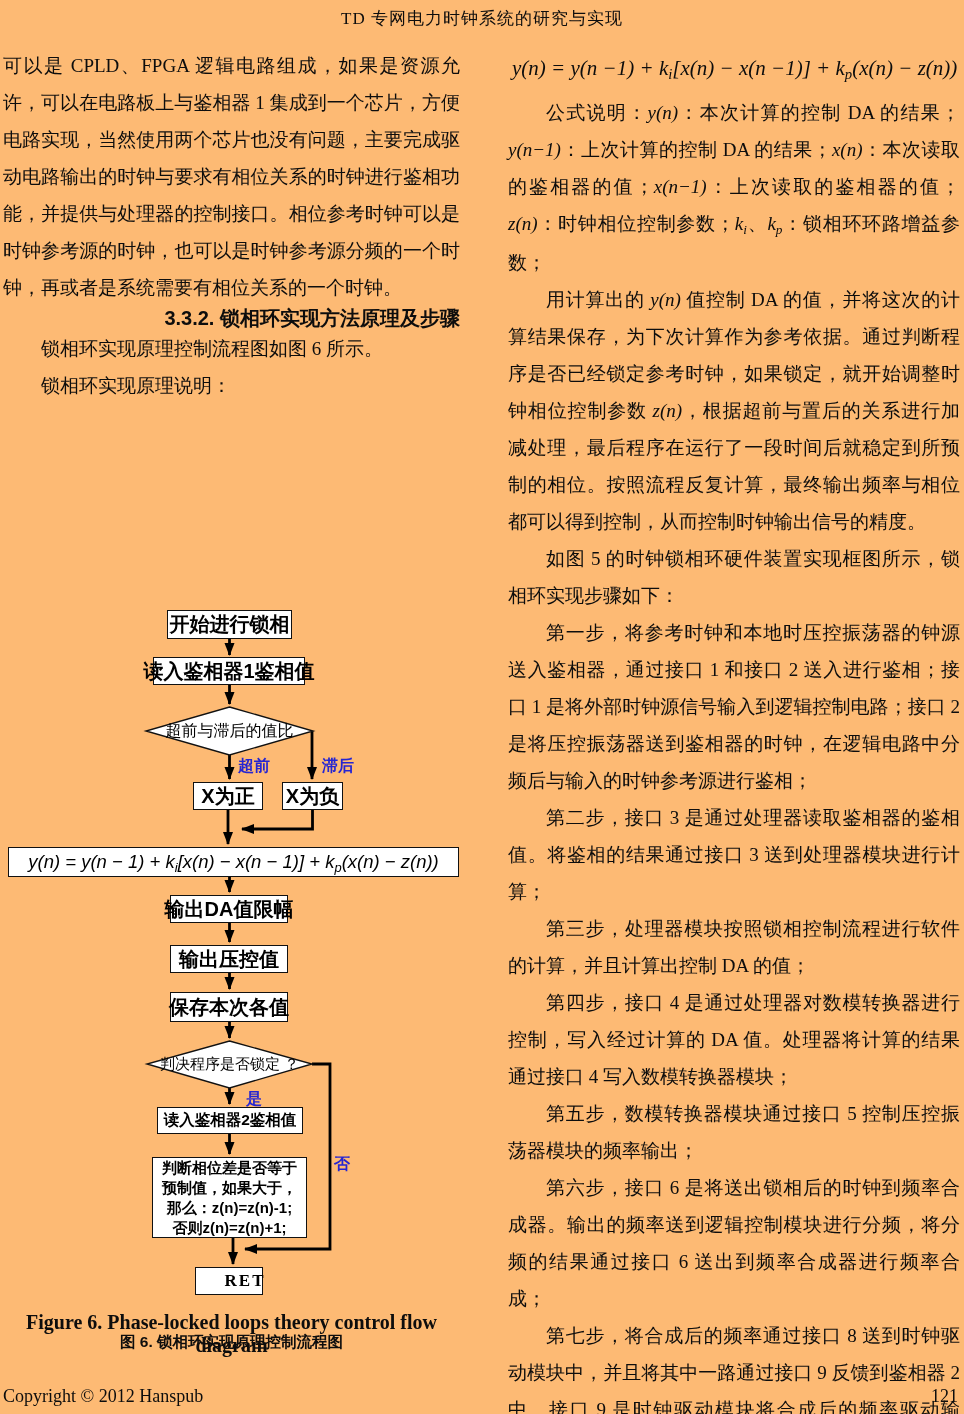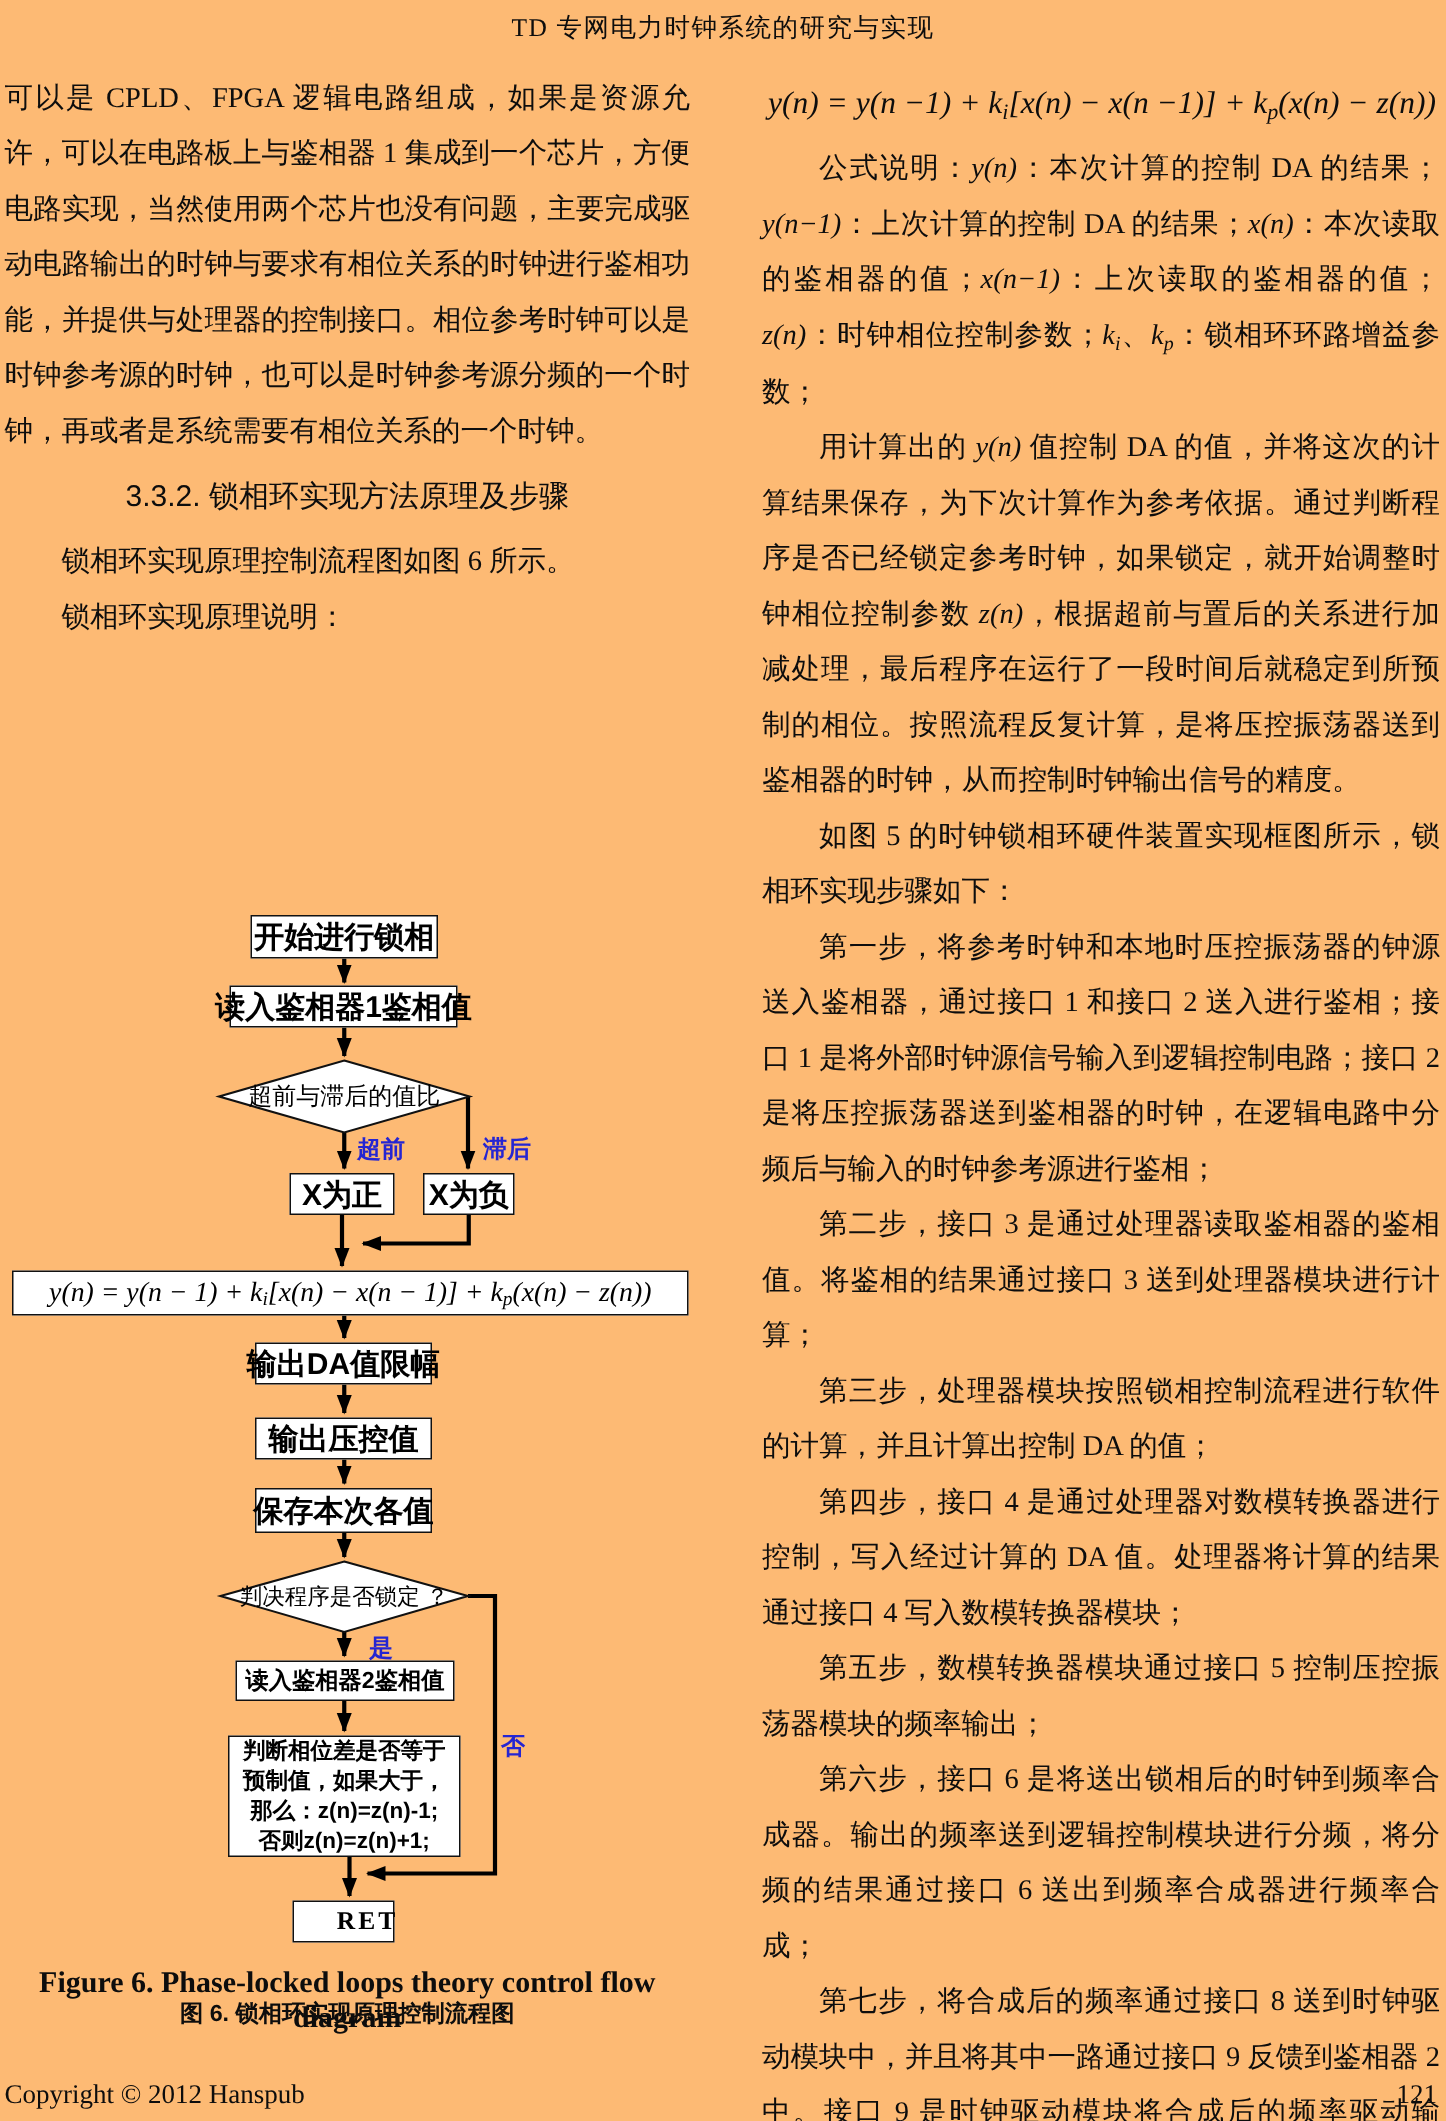--- a/index.html
+++ b/index.html
@@ -5,39 +5,39 @@
   html,body{margin:0;padding:0;background:#ffffff;}
   #page{position:relative;width:964px;height:1414px;background:#fdba74;overflow:hidden;
         font-family:"Liberation Serif","DejaVu Serif",serif;color:#0d0d0d;}
   .hdr{position:absolute;left:0;top:8px;width:964px;text-align:center;
        font-size:17px;line-height:22px;letter-spacing:1px;}
   .col{position:absolute;font-size:19px;line-height:37px;text-align:justify;}
   #leftcol{left:3px;top:47px;width:457px;}
   #rightcol{left:508px;top:48px;width:452px;}
   .para{margin:0;}
   .indent{text-indent:2em;}
-  .sec-head{font-weight:normal;font-size:20px;line-height:24px;margin:13px;
-            font-family:"Liberation Sans","DejaVu Sans",sans-serif;text-align:center;}
+  .sec-head{font-weight:bold;font-size:20px;line-height:24px;margin:0;
+            font-family:"Liberation Sans","DejaVu Sans",sans-serif;text-align:right;}
   .it{font-style:italic;}
   .sub{font-size:0.7em;position:relative;top:0.28em;}
   .eqn{height:40px;font-size:21px;line-height:40px;text-indent:0;text-align:left;
        padding-left:4px;margin-bottom:6px;white-space:nowrap;}
   
   #flow{position:absolute;left:0;top:604px;width:464px;height:702px;}
   #flow svg{position:absolute;left:0;top:0;}
   .fnode{position:absolute;background:#fff;border:1.4px solid #111;box-sizing:border-box;
          display:flex;align-items:center;justify-content:center;
          font-family:"Liberation Sans","DejaVu Sans",sans-serif;
          font-weight:bold;font-size:20px;color:#000;white-space:nowrap;}
   .dlabel{position:absolute;display:flex;align-items:center;justify-content:center;
           font-family:"Liberation Sans","DejaVu Sans",sans-serif;
           font-weight:normal;color:#000;white-space:nowrap;}
   .blue{position:absolute;font-family:"Liberation Sans","DejaVu Sans",sans-serif;
         font-weight:bold;font-size:16px;color:var(--accent,#2525d2);white-space:nowrap;}
-  .fformula{font-family:Liberation Serif, serif;font-weight:normal;
+  .fformula{font-family:Liberation Sans, sans-serif;font-weight:normal;
             font-size:18.5px;}
   .judge-lines{display:flex;flex-direction:column;align-items:center;justify-content:center;
                font-size:15px;line-height:20px;}
   .ret-text{font-family:"Liberation Serif","DejaVu Serif",serif;font-size:17px;letter-spacing:2px;}
   .cap{position:absolute;left:3px;width:457px;text-align:center;font-weight:bold;}
   #cap-en{top:1311px;font-size:20px;font-family:"Liberation Serif","DejaVu Serif",serif;}
   #cap-zh{top:1332px;font-size:15.5px;font-family:"Liberation Sans","DejaVu Sans",sans-serif;}
   .footer{position:absolute;top:1386px;font-size:18px;}
   #footer-left{left:3px;}
   #footer-right{right:6px;}
@@ -128,21 +128,21 @@
         <span>RET</span>
       </div>
   </div>
 
   <div id="cap-en" class="cap">Figure 6. Phase-locked loops theory control flow diagram</div>
   <div id="cap-zh" class="cap">图 6.  锁相环实现原理控制流程图</div>
 
   <div id="rightcol" class="col">
     <p class="para eqn"><span class="it">y(n) = y(n −1) + k</span><span class="it sub">i</span><span class="it">[x(n) − x(n −1)] + k</span><span class="it sub">p</span><span class="it">(x(n) − z(n))</span></p>
     <p class="para indent"><span>公式说明：</span><span class="it">y(n)</span><span>：本次计算的控制 DA 的结果；</span><span class="it">y(n−1)</span><span>：上次计算的控制 DA 的结果；</span><span class="it">x(n)</span><span>：本次读取的鉴相器的值；</span><span class="it">x(n−1)</span><span>：上次读取的鉴相器的值；</span><span class="it">z(n)</span><span>：时钟相位控制参数；</span><span class="it">k</span><span class="it sub">i</span><span>、</span><span class="it">k</span><span class="it sub">p</span><span>：锁相环环路增益参数；</span></p>
-    <p class="para indent"><span>用计算出的 </span><span class="it">y(n)</span><span> 值控制 DA 的值，并将这次的计算结果保存，为下次计算作为参考依据。通过判断程序是否已经锁定参考时钟，如果锁定，就开始调整时钟相位控制参数 </span><span class="it">z(n)</span><span>，根据超前与置后的关系进行加减处理，最后程序在运行了一段时间后就稳定到所预制的相位。按照流程反复计算，是将压控振荡器送到鉴相器的时钟，从而控制时钟输出信号的精度。</span></p>
+    <p class="para indent"><span>用计算出的 </span><span class="it">y(n)</span><span> 值控制 DA 的值，并将这次的计算结果保存，为下次计算作为参考依据。通过判断程序是否已经锁定参考时钟，如果锁定，就开始调整时钟相位控制参数 </span><span class="it">z(n)</span><span>，根据超前与置后的关系进行加减处理，最后程序在运行了一段时间后就稳定到所预制的相位。按照流程反复计算，最终输出频率与相位都可以得到控制，从而控制时钟输出信号的精度。</span></p>
     <p class="para indent"><span>如图 5 的时钟锁相环硬件装置实现框图所示，锁相环实现步骤如下：</span></p>
     <p class="para indent"><span>第一步，将参考时钟和本地时压控振荡器的钟源送入鉴相器，通过接口 1 和接口 2 送入进行鉴相；接口 1 是将外部时钟源信号输入到逻辑控制电路；接口 2 是将压控振荡器送到鉴相器的时钟，在逻辑电路中分频后与输入的时钟参考源进行鉴相；</span></p>
     <p class="para indent"><span>第二步，接口 3 是通过处理器读取鉴相器的鉴相值。将鉴相的结果通过接口 3 送到处理器模块进行计算；</span></p>
     <p class="para indent"><span>第三步，处理器模块按照锁相控制流程进行软件的计算，并且计算出控制 DA 的值；</span></p>
     <p class="para indent"><span>第四步，接口 4 是通过处理器对数模转换器进行控制，写入经过计算的 DA 值。处理器将计算的结果通过接口 4 写入数模转换器模块；</span></p>
     <p class="para indent"><span>第五步，数模转换器模块通过接口 5 控制压控振荡器模块的频率输出；</span></p>
     <p class="para indent"><span>第六步，接口 6 是将送出锁相后的时钟到频率合成器。输出的频率送到逻辑控制模块进行分频，将分频的结果通过接口 6 送出到频率合成器进行频率合成；</span></p>
     <p class="para indent"><span>第七步，将合成后的频率通过接口 8 送到时钟驱动模块中，并且将其中一路通过接口 9 反馈到鉴相器 2 中。接口 9 是时钟驱动模块将合成后的频率驱动输出，是系统的输出频率；</span></p>
 
   </div>

